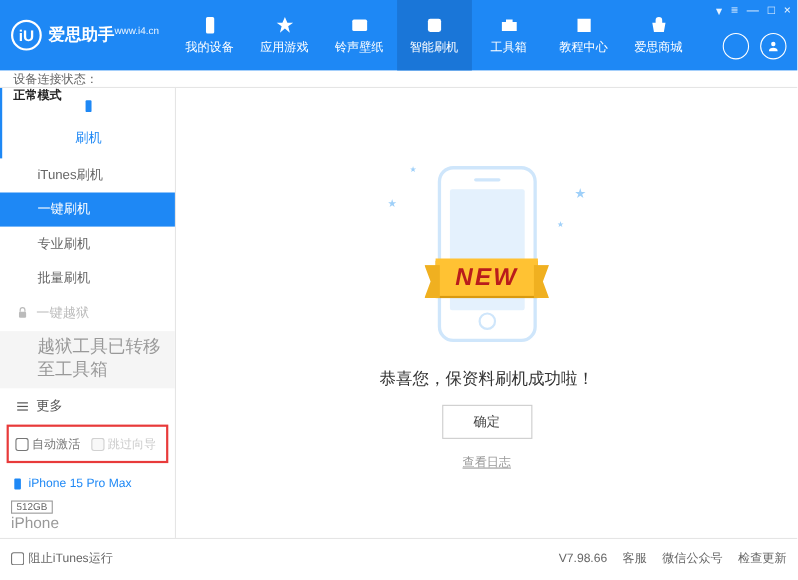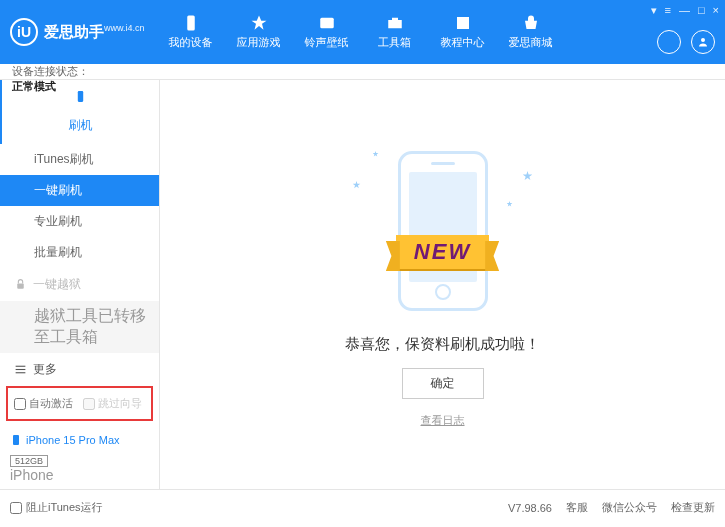--- a/index.html
+++ b/index.html
@@ -49,21 +49,21 @@
 
 
 .main { flex: 1; display: flex; flex-direction: column; align-items: center; justify-content: center; gap: 14px; padding: 10px; }
 .illus { position: relative; width: 200px; height: 180px; }
 .phone { position: absolute; left: 50%; top: 10px; transform: translateX(-50%); width: 90px; height: 160px; background: #fff; border: 3px solid #cfe6fb; border-radius: 14px; }
 .phone::before { content: ""; position: absolute; top: 8px; left: 50%; transform: translateX(-50%); width: 24px; height: 3px; background: #cfe6fb; border-radius: 2px; }
 .phone::after { content: ""; position: absolute; bottom: 8px; left: 50%; transform: translateX(-50%); width: 12px; height: 12px; border: 2px solid #cfe6fb; border-radius: 50%; }
 .phone .screen { position: absolute; top: 18px; left: 8px; right: 8px; bottom: 26px; background: #e4f1fd; border-radius: 2px; }
 .star { position: absolute; width: 8px; height: 8px; background: #9fd0f9; clip-path: polygon(50% 0, 61% 35%, 98% 35%, 68% 57%, 79% 91%, 50% 70%, 21% 91%, 32% 57%, 2% 35%, 39% 35%); }
 .banner { position: absolute; left: 0; right: 0; top: 90px; height: 42px; display: flex; align-items: center; justify-content: center; }
-.banner .ribbon { position: relative; background: #ffc233; color: #701a75; font-weight: 900; font-size: 22px; font-style: italic; letter-spacing: 2px; padding: 4px 18px; box-shadow: 0 2px 0 #d99a0f; }
+.banner .ribbon { position: relative; background: #ffc233; color: #b91c1c; font-weight: 900; font-size: 22px; font-style: italic; letter-spacing: 2px; padding: 4px 18px; box-shadow: 0 2px 0 #d99a0f; }
 .banner .ribbon::before, .banner .ribbon::after { content: ""; position: absolute; top: 6px; width: 14px; height: 30px; background: #f0b020; }
 .banner .ribbon::before { left: -10px; clip-path: polygon(0 0, 100% 0, 100% 100%, 0 100%, 40% 50%); }
 .banner .ribbon::after { right: -10px; clip-path: polygon(0 0, 100% 0, 60% 50%, 100% 100%, 0 100%); }
 .success-msg { font-size: 15px; color: #333; }
 .ok-btn { border: 1px solid #ccc; background: #fff; padding: 6px 28px; font-size: 12px; cursor: pointer; color: #444; }
 .view-log { font-size: 11px; color: #999; text-decoration: underline; cursor: pointer; }
 
 
 .footer { height: 36px; border-top: 1px solid #e5e5e5; display: flex; align-items: center; padding: 0 10px; font-size: 11px; color: #666; gap: 14px; }
 .footer .spacer { flex: 1; }
@@ -93,20 +93,26 @@
       <svg class="nav-icon" viewBox="0 0 24 24">
           <path d="M12 2l3 7h7l-6 4 2 8-6-5-6 5 2-8-6-4h7z"></path>
         </svg>
       <span>应用游戏</span>
     </div>
     <div class="nav-item">
       <svg class="nav-icon" viewBox="0 0 24 24">
           <rect x="3" y="5" width="18" height="14" rx="2"></rect>
         </svg>
       <span>铃声壁纸</span>
+    </div>
+    <div class="nav-item active">
+      <svg class="nav-icon" viewBox="0 0 24 24">
+          <rect x="4" y="4" width="16" height="16" rx="3"></rect>
+        </svg>
+      <span>智能刷机</span>
     </div>
     <div class="nav-item">
       <svg class="nav-icon" viewBox="0 0 24 24">
           <path d="M3 8h18v11H3zM8 8V5h8v3"></path>
         </svg>
       <span>工具箱</span>
     </div>
     <div class="nav-item">
       <svg class="nav-icon" viewBox="0 0 24 24">
           <path d="M4 4h14v16H4zM18 4h2v16h-2"></path>

